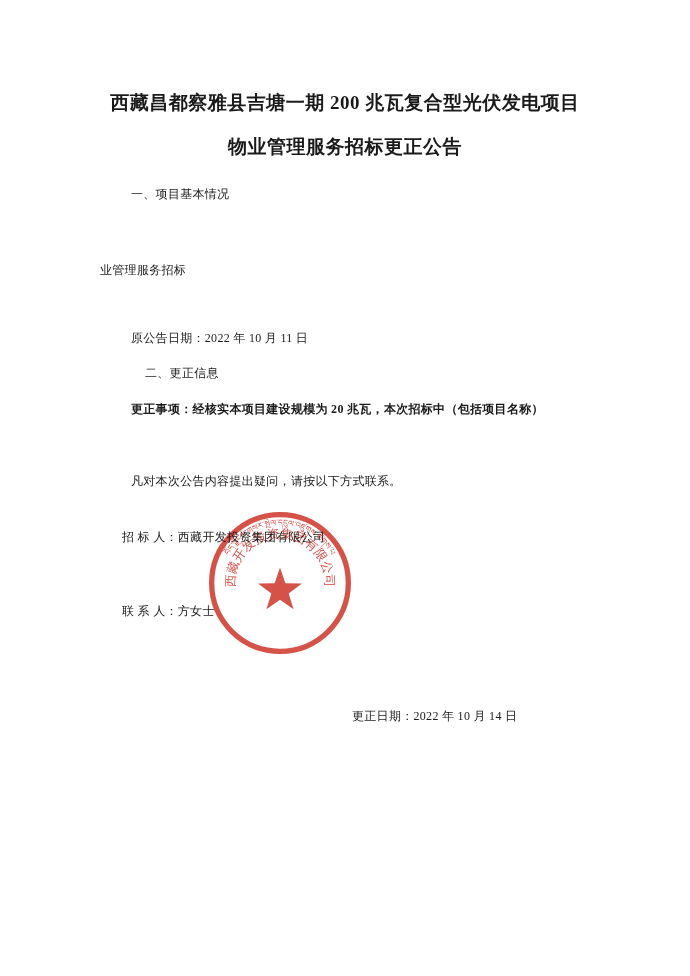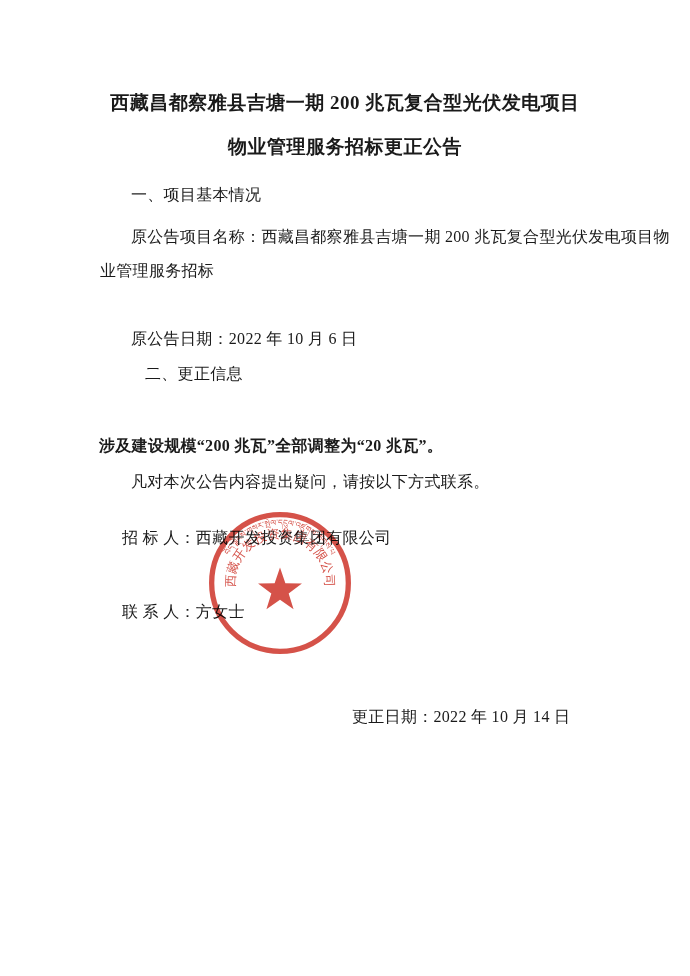--- a/index.html
+++ b/index.html
@@ -11,21 +11,21 @@
     position: relative;
     width: 690px;
     height: 976px;
     background: #ffffff;
     font-family: "Liberation Serif", "DejaVu Serif", serif;
     color: #1a1a1a;
     overflow: hidden;
   }
   .line {
     position: absolute;
-    font-size: 16px;
+    font-size: 12px;
     line-height: 17px;
     white-space: nowrap;
     letter-spacing: 0.3px;
   }
   .title {
     position: absolute;
     left: 0;
     width: 100%;
     text-align: center;
     font-size: 19px;
@@ -48,29 +48,28 @@
 </head>
 <body>
 
 <div class="page">
 
   <div class="title" style="top:90px">西藏昌都察雅县吉塘一期 200 兆瓦复合型光伏发电项目</div>
   <div class="title" style="top:134px">物业管理服务招标更正公告</div>
 
   <div class="line" style="top:186px; left:131px">一、项目基本情况</div>
 
-  <div class="line" style="top:228px; left:131px">原公告项目名称：西藏昌都察雅县吉塘一期 200 兆瓦复合型光伏发电项目物</div>
   <div class="line" style="top:262px; left:100px">业管理服务招标</div>
 
 
-  <div class="line" style="top:330px; left:131px">原公告日期：2022 年 10 月 6 日</div>
+  <div class="line" style="top:330px; left:131px">原公告日期：2022 年 10 月 11 日</div>
 
   <div class="line" style="top:365px; left:145px">二、更正信息</div>
 
-  <div class="line bold" style="top:437px; left:99px">涉及建设规模“200 兆瓦”全部调整为“20 兆瓦”。</div>
+  <div class="line bold" style="top:401px; left:131px">更正事项：经核实本项目建设规模为 20 兆瓦，本次招标中（包括项目名称）</div>
 
   <div class="line" style="top:529px; left:122px">招 标 人：西藏开发投资集团有限公司</div>
 
   <div class="line" style="top:473px; left:131px">凡对本次公告内容提出疑问，请按以下方式联系。</div>
   <div class="line" style="top:603px; left:122px">联 系 人：方女士</div>
 
   <div class="line" style="top:708px; left:352px">更正日期：2022 年 10 月 14 日</div>
 
   <div class="stamp">
     <svg viewBox="0 0 160 160" xmlns="http://www.w3.org/2000/svg">

